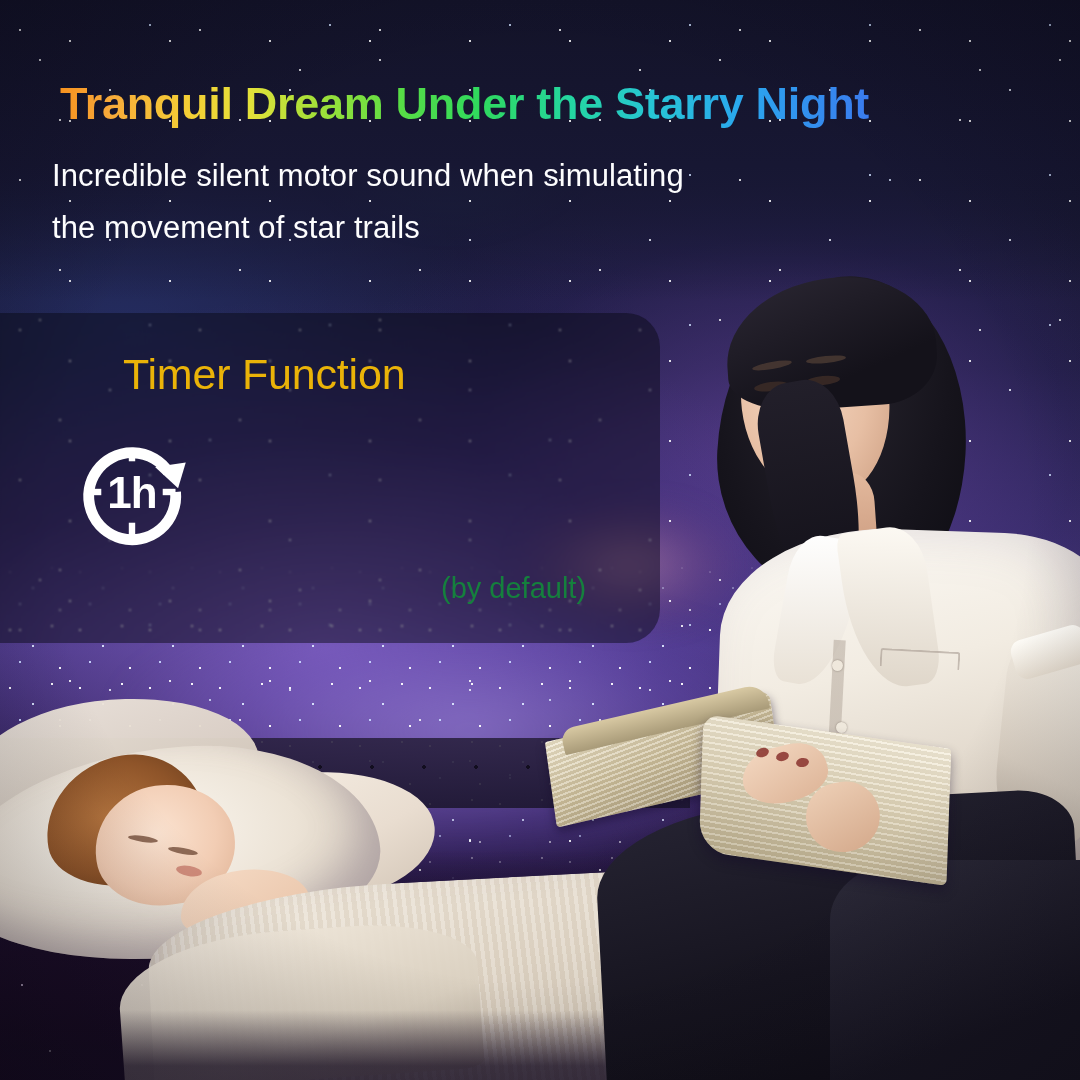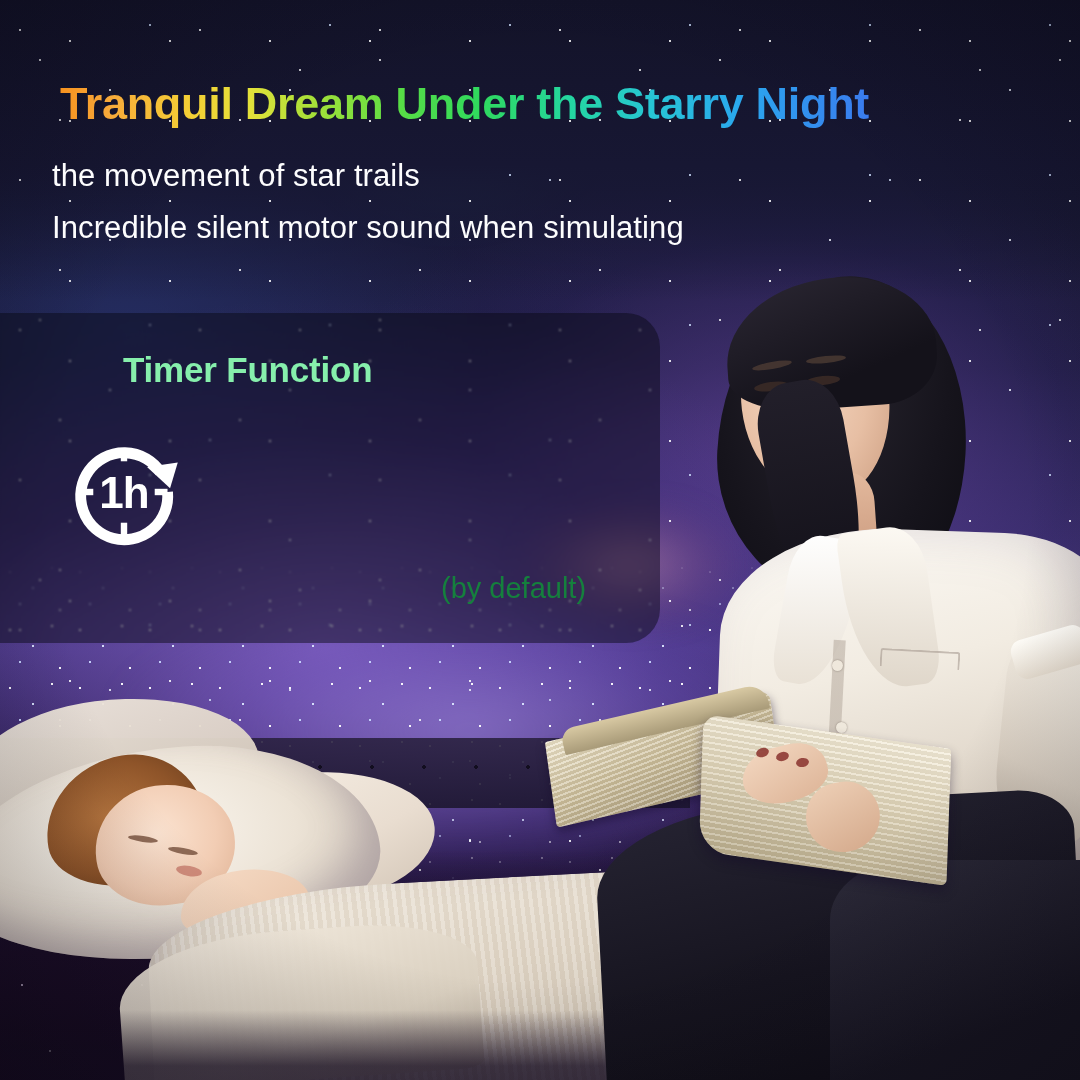--- a/index.html
+++ b/index.html
@@ -119,24 +119,24 @@
 
   
   .timer-panel{
     position:absolute;left:0;top:313px;width:660px;height:330px;
     background:rgba(8,8,20,.47);
     border-top-right-radius:34px;border-bottom-right-radius:34px;
     backdrop-filter:blur(1px);
   }
   .panel-title{
     position:absolute;left:123px;top:350px;
-    font-size:35px;font-weight:700;color:#86efac;letter-spacing:-.2px;
+    font-size:43px;font-weight:400;color:#eab308;letter-spacing:-.2px;
   }
   .icon-row{
-    position:absolute;left:4px;top:428px;width:660px;height:130px;
+    position:absolute;left:12px;top:428px;width:660px;height:130px;
   }
   .timer-icon{
     position:absolute;top:0;width:128px;height:128px;
   }
   .timer-icon.i0{left:56px;}
   .timer-icon.i1{left:256px;}
   .timer-icon.i2{left:456px;}
   .timer-icon svg{width:100%;height:100%;display:block;}
   .timer-label{
     position:absolute;left:0;top:0;width:128px;height:128px;
@@ -477,22 +477,22 @@
     <div class="w-nail n1"></div>
     <div class="w-nail n2"></div>
     <div class="w-nail n3"></div>
     <div class="w-hand2"></div>
   </div>
 
   <div class="vignette"></div>
 
   <div class="headline">Tranquil Dream Under the Starry Night</div>
   <div class="subtitle">
+    <div>Incredible silent motor sound when simulating</div>
     <div>the movement of star trails</div>
-    <div>Incredible silent motor sound when simulating</div>
   </div>
 
   <div class="timer-panel"></div>
   <div class="panel-title">Timer Function</div>
 
   <div class="icon-row">
 
     <div class="timer-icon i0">
       <svg viewBox="0 0 100 100">
         <path d="M78.5 34.5 A34 34 0 1 0 84 50" fill="none" stroke="#ffffff" stroke-width="8.5" stroke-linecap="butt"></path>

